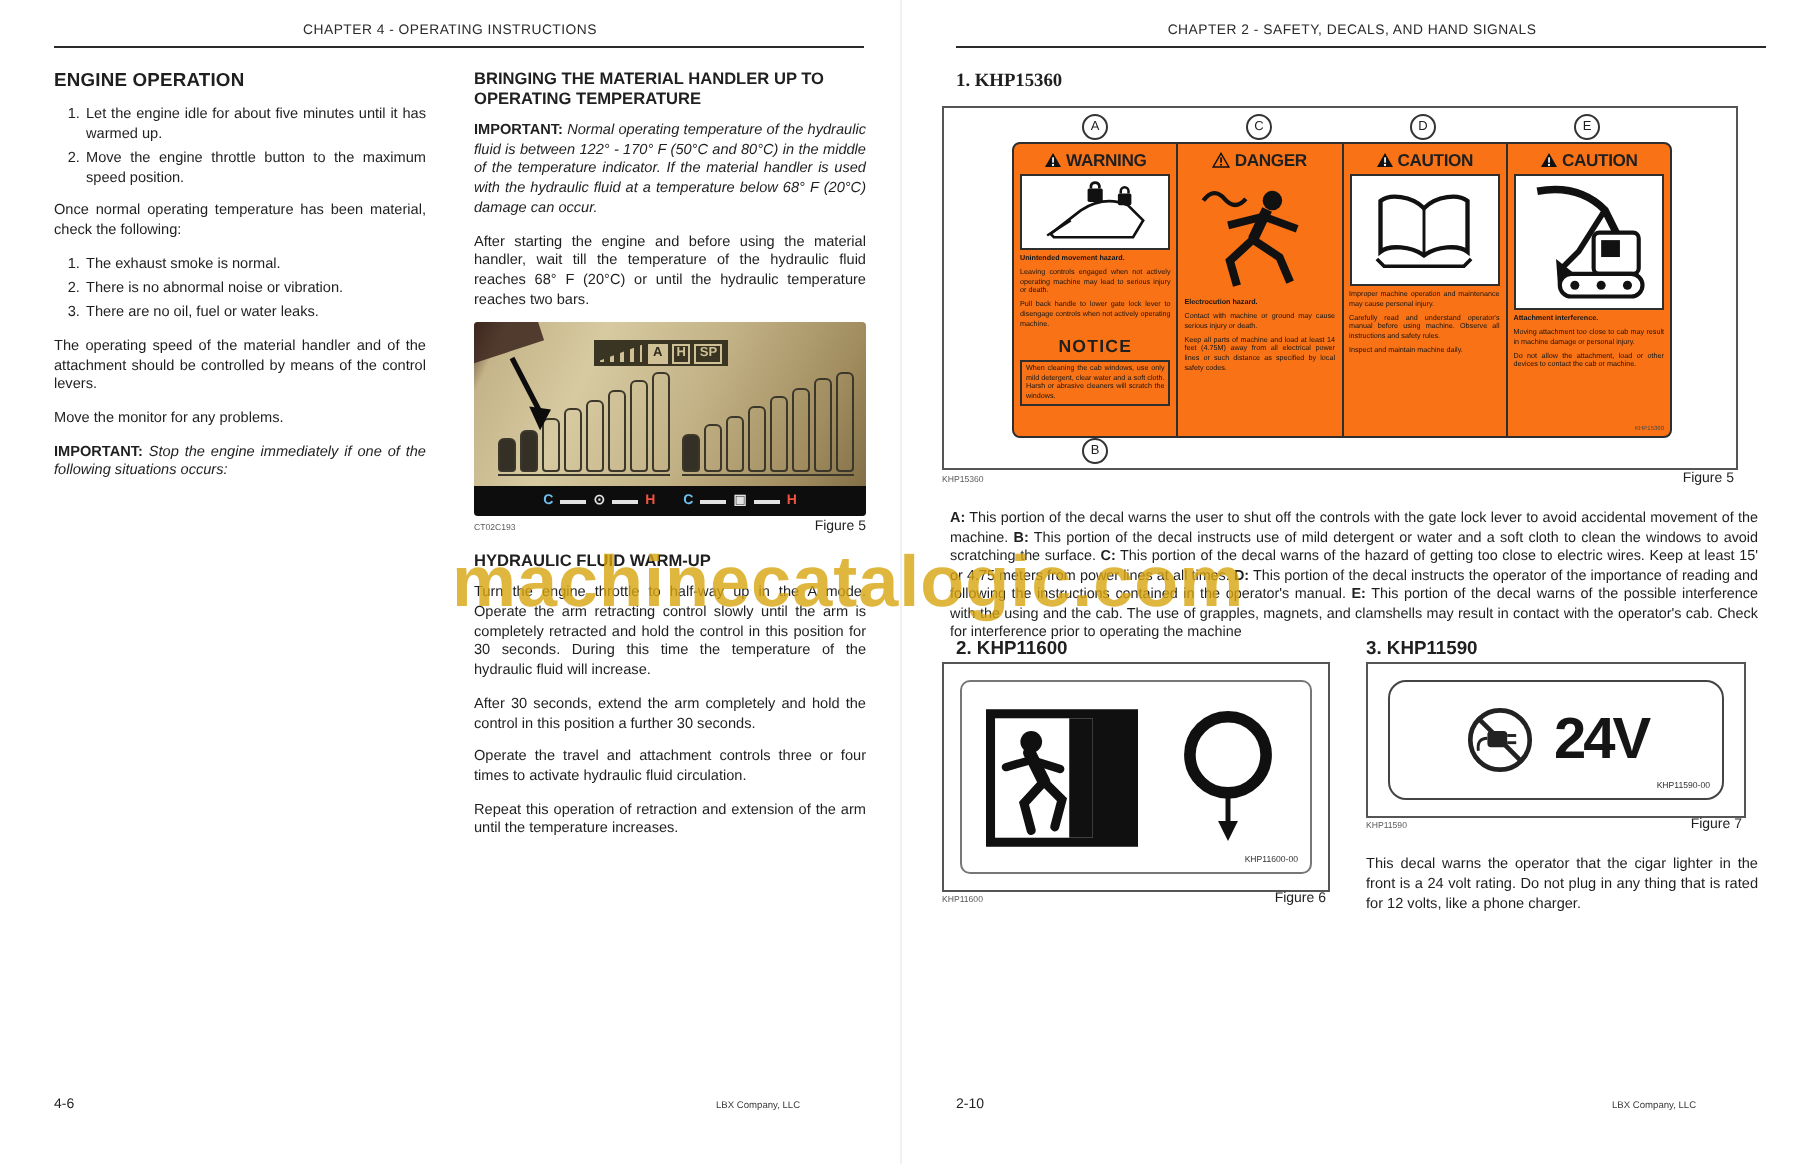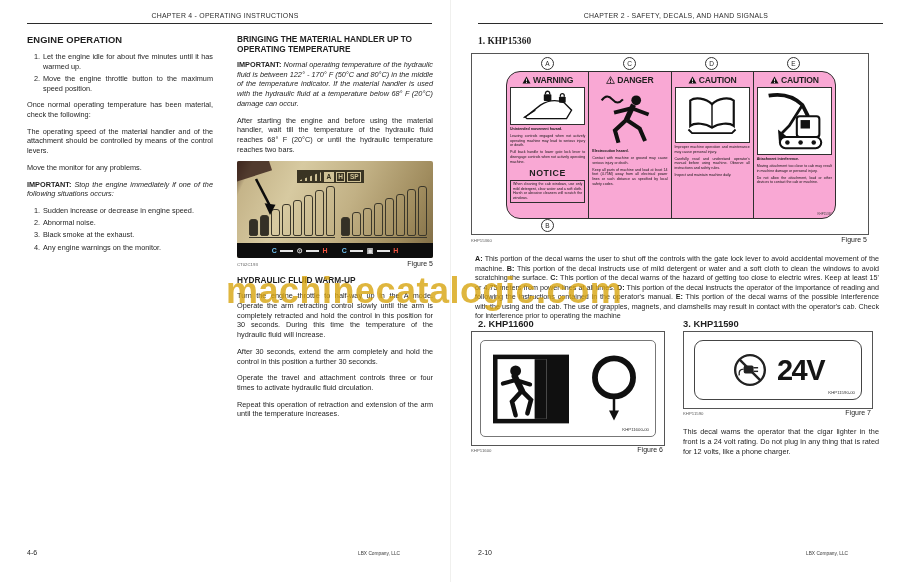--- a/index.html
+++ b/index.html
@@ -51,21 +51,21 @@
   .fig-cap-row { display:flex; justify-content:space-between; align-items:baseline; margin:2px 0 8px; }
   .cap-code { font-size:4.3px; color:#5a5a5a; }
   .cap-fig { font-size:7px; color:#1f1f1f; }
 
   
   .figbox { position:absolute; border:1px solid #555; background:#fff; }
   #fig1 { left:20px; top:53px; width:396px; height:180px; }
   .callout { position:absolute; width:11px; height:11px; border:1px solid #333; border-radius:50%;
     font-size:6.5px; line-height:11px; text-align:center; background:#fff; z-index:2; }
   .panel-strip { position:absolute; left:34px; top:17px; width:328px; height:146px; display:flex;
-    border:1.5px solid #2e2e2e; border-radius:14px; background:#f9a8d4; overflow:hidden; }
+    border:1.5px solid #2e2e2e; border-radius:4px; background:#f97316; overflow:hidden; }
   .panel { flex:1 1 0; border-right:1.5px solid #2e2e2e; padding:2px 3px; display:flex; flex-direction:column; min-width:0; }
   .panel:last-child { border-right:none; }
   .panel-head { display:flex; align-items:center; justify-content:center; gap:2px;
     font-weight:bold; font-size:8.6px; letter-spacing:-.2px; margin:1px 0 2px; white-space:nowrap; }
   .picto-box { border:1px solid #2e2e2e; display:flex; align-items:center; justify-content:center;
     margin-bottom:2px; background:#fff; }
   .tiny { font-size:3.6px; line-height:1.28; text-align:justify; margin:0 0 2.5px; color:#141414; }
   .tiny-hazard { font-weight:bold; }
   .notice-head { text-align:center; font-weight:bold; font-size:8.8px; letter-spacing:.6px; margin:1px 0 2px; }
   .notice-box { border:1px solid #2e2e2e; padding:1.5px 2px; }
@@ -100,32 +100,31 @@
   <div class="chapter-header">CHAPTER 4 - OPERATING INSTRUCTIONS</div>
   <div class="header-rule" style="left:27px;width:405px;"></div>
 
   <div class="col" style="left:27px;width:186px;">
     <h2 class="h-main">ENGINE OPERATION</h2>
     <ol class="man-list">
       <li>Let the engine idle for about five minutes until it has warmed up.</li>
       <li>Move the engine throttle button to the maximum speed position.</li>
     </ol>
     <p class="body-text">Once normal operating temperature has been material, check the following:</p>
+    <ol class="man-list">
+      <li>The exhaust smoke is normal.</li>
+      <li>There is no abnormal noise or vibration.</li>
+      <li>There are no oil, fuel or water leaks.</li>
+    </ol>
     <p class="body-text">The operating speed of the material handler and of the attachment should be controlled by means of the control levers.</p>
     <p class="body-text">Move the monitor for any problems.</p>
     <p class="body-text">
       <b class="imp-label">IMPORTANT:</b>
       <span class="imp-text">Stop the engine immediately if one of the following situations occurs:</span>
     </p>
-    <ol class="man-list">
-      <li>Sudden increase or decrease in engine speed.</li>
-      <li>Abnormal noise.</li>
-      <li>Black smoke at the exhaust.</li>
-      <li>Any engine warnings on the monitor.</li>
-    </ol>
   </div>
 
   <div class="col" style="left:237px;width:196px;">
     <h2 class="h-sub">BRINGING THE MATERIAL HANDLER UP TO OPERATING TEMPERATURE</h2>
     <p class="body-text">
       <b class="imp-label">IMPORTANT:</b>
       <span class="imp-text">Normal operating temperature of the hydraulic fluid is between 122° - 170° F (50°C and 80°C) in the middle of the temperature indicator. If the material handler is used with the hydraulic fluid at a temperature below 68° F (20°C) damage can occur.</span>
     </p>
     <p class="body-text">After starting the engine and before using the material handler, wait till the temperature of the hydraulic fluid reaches 68° F (20°C) or until the hydraulic temperature reaches two bars.</p>
 

